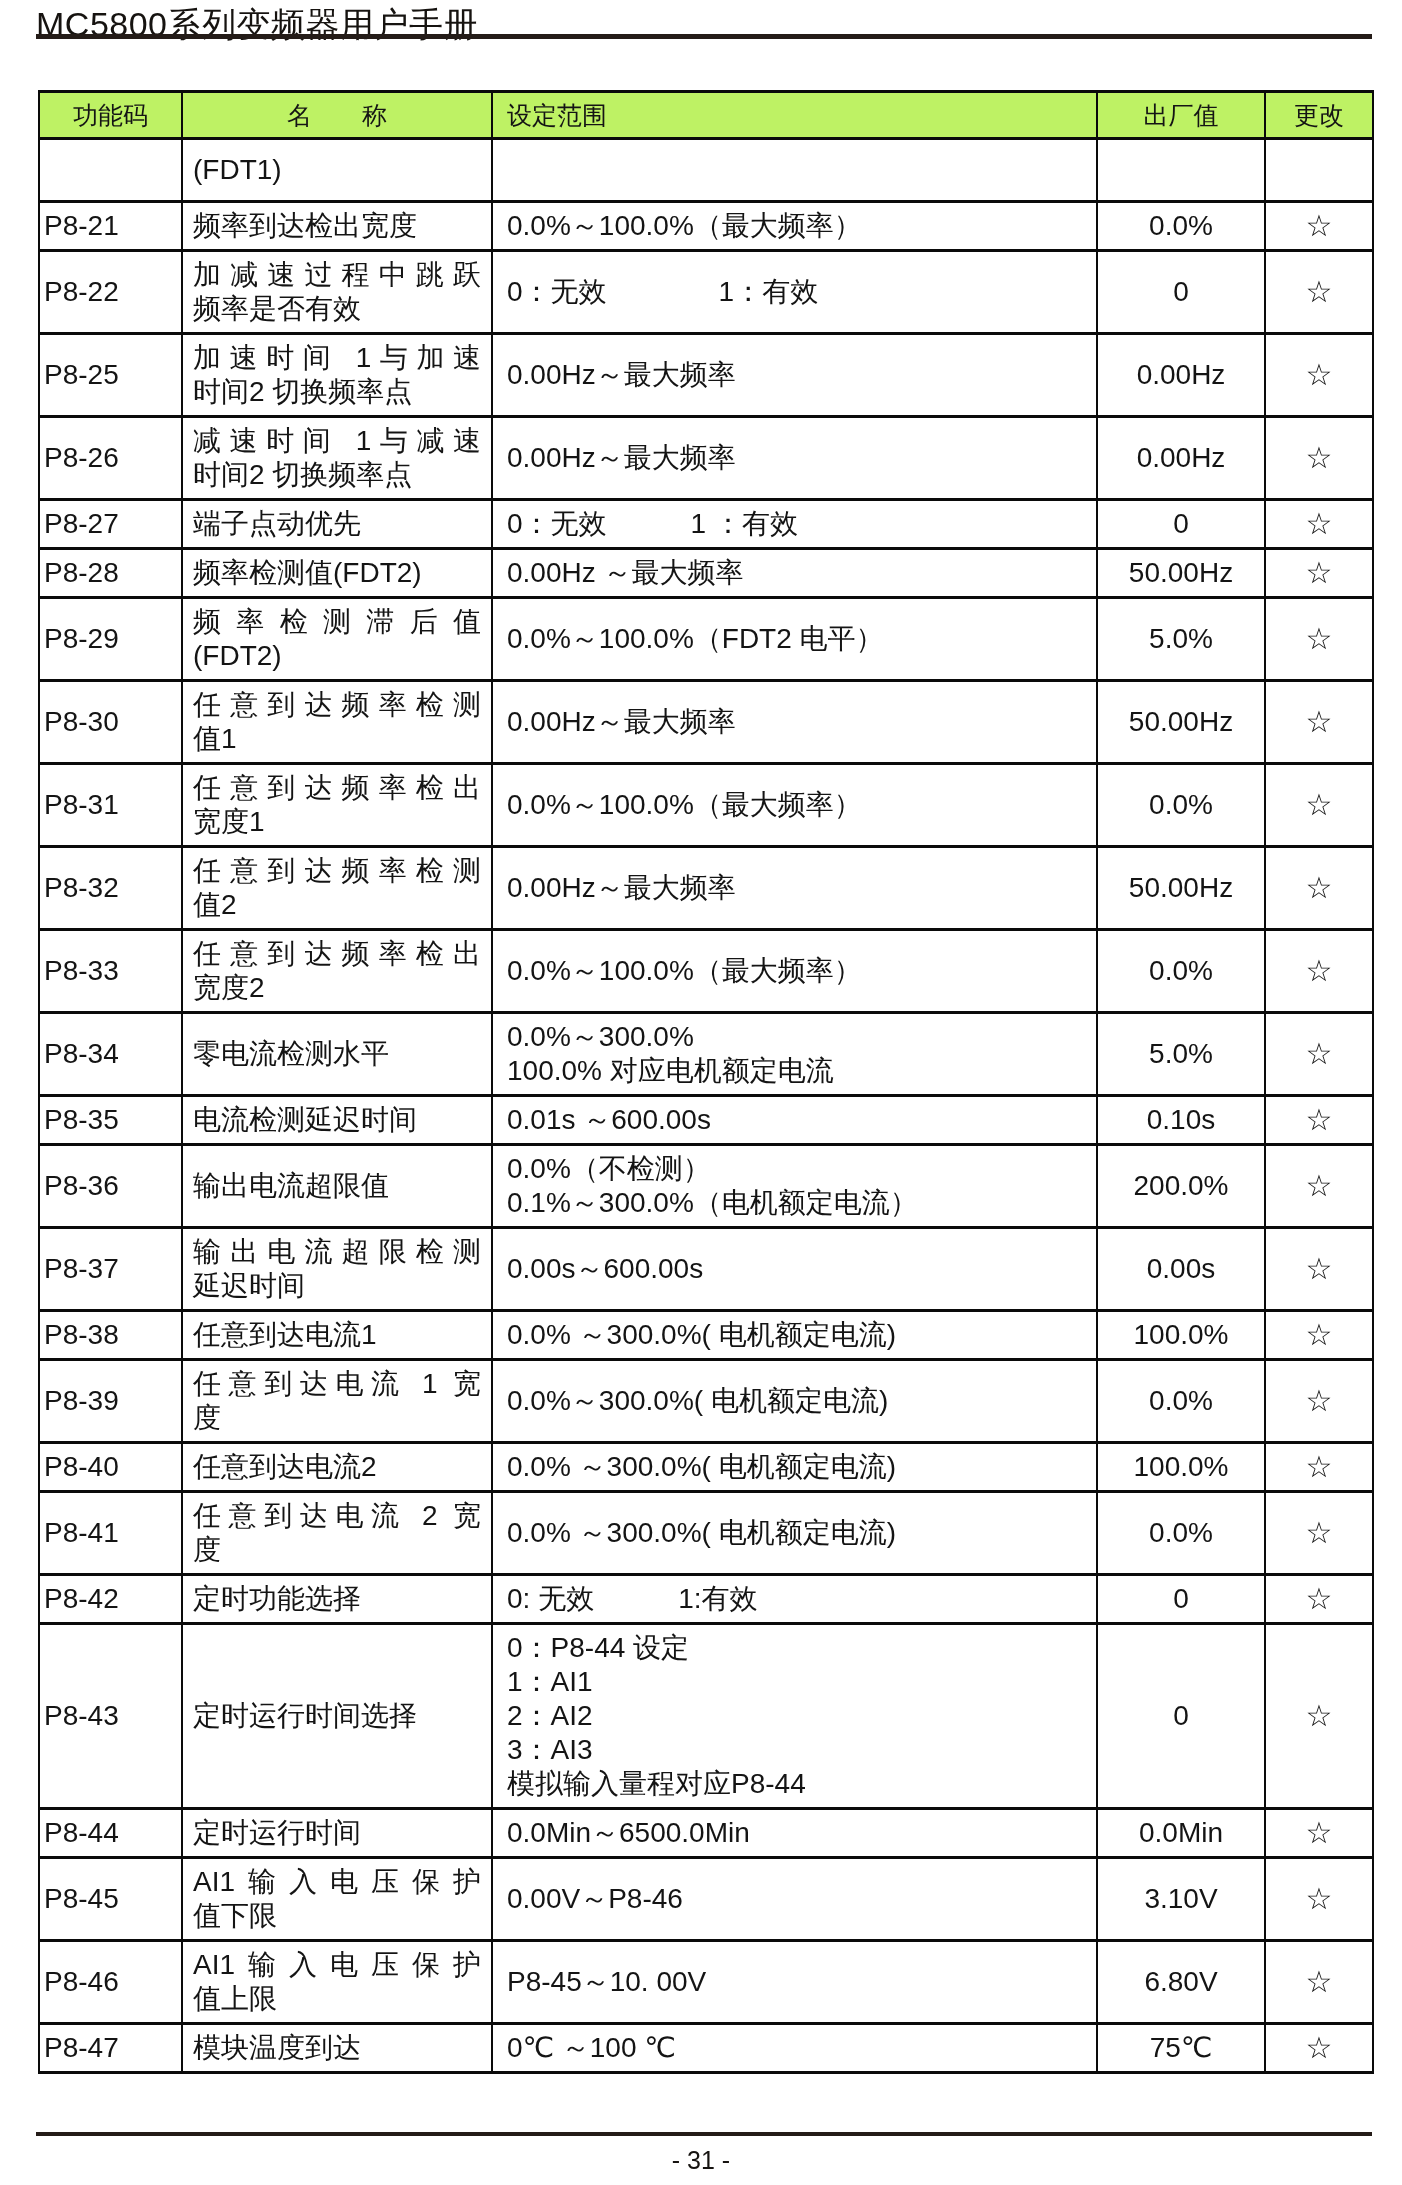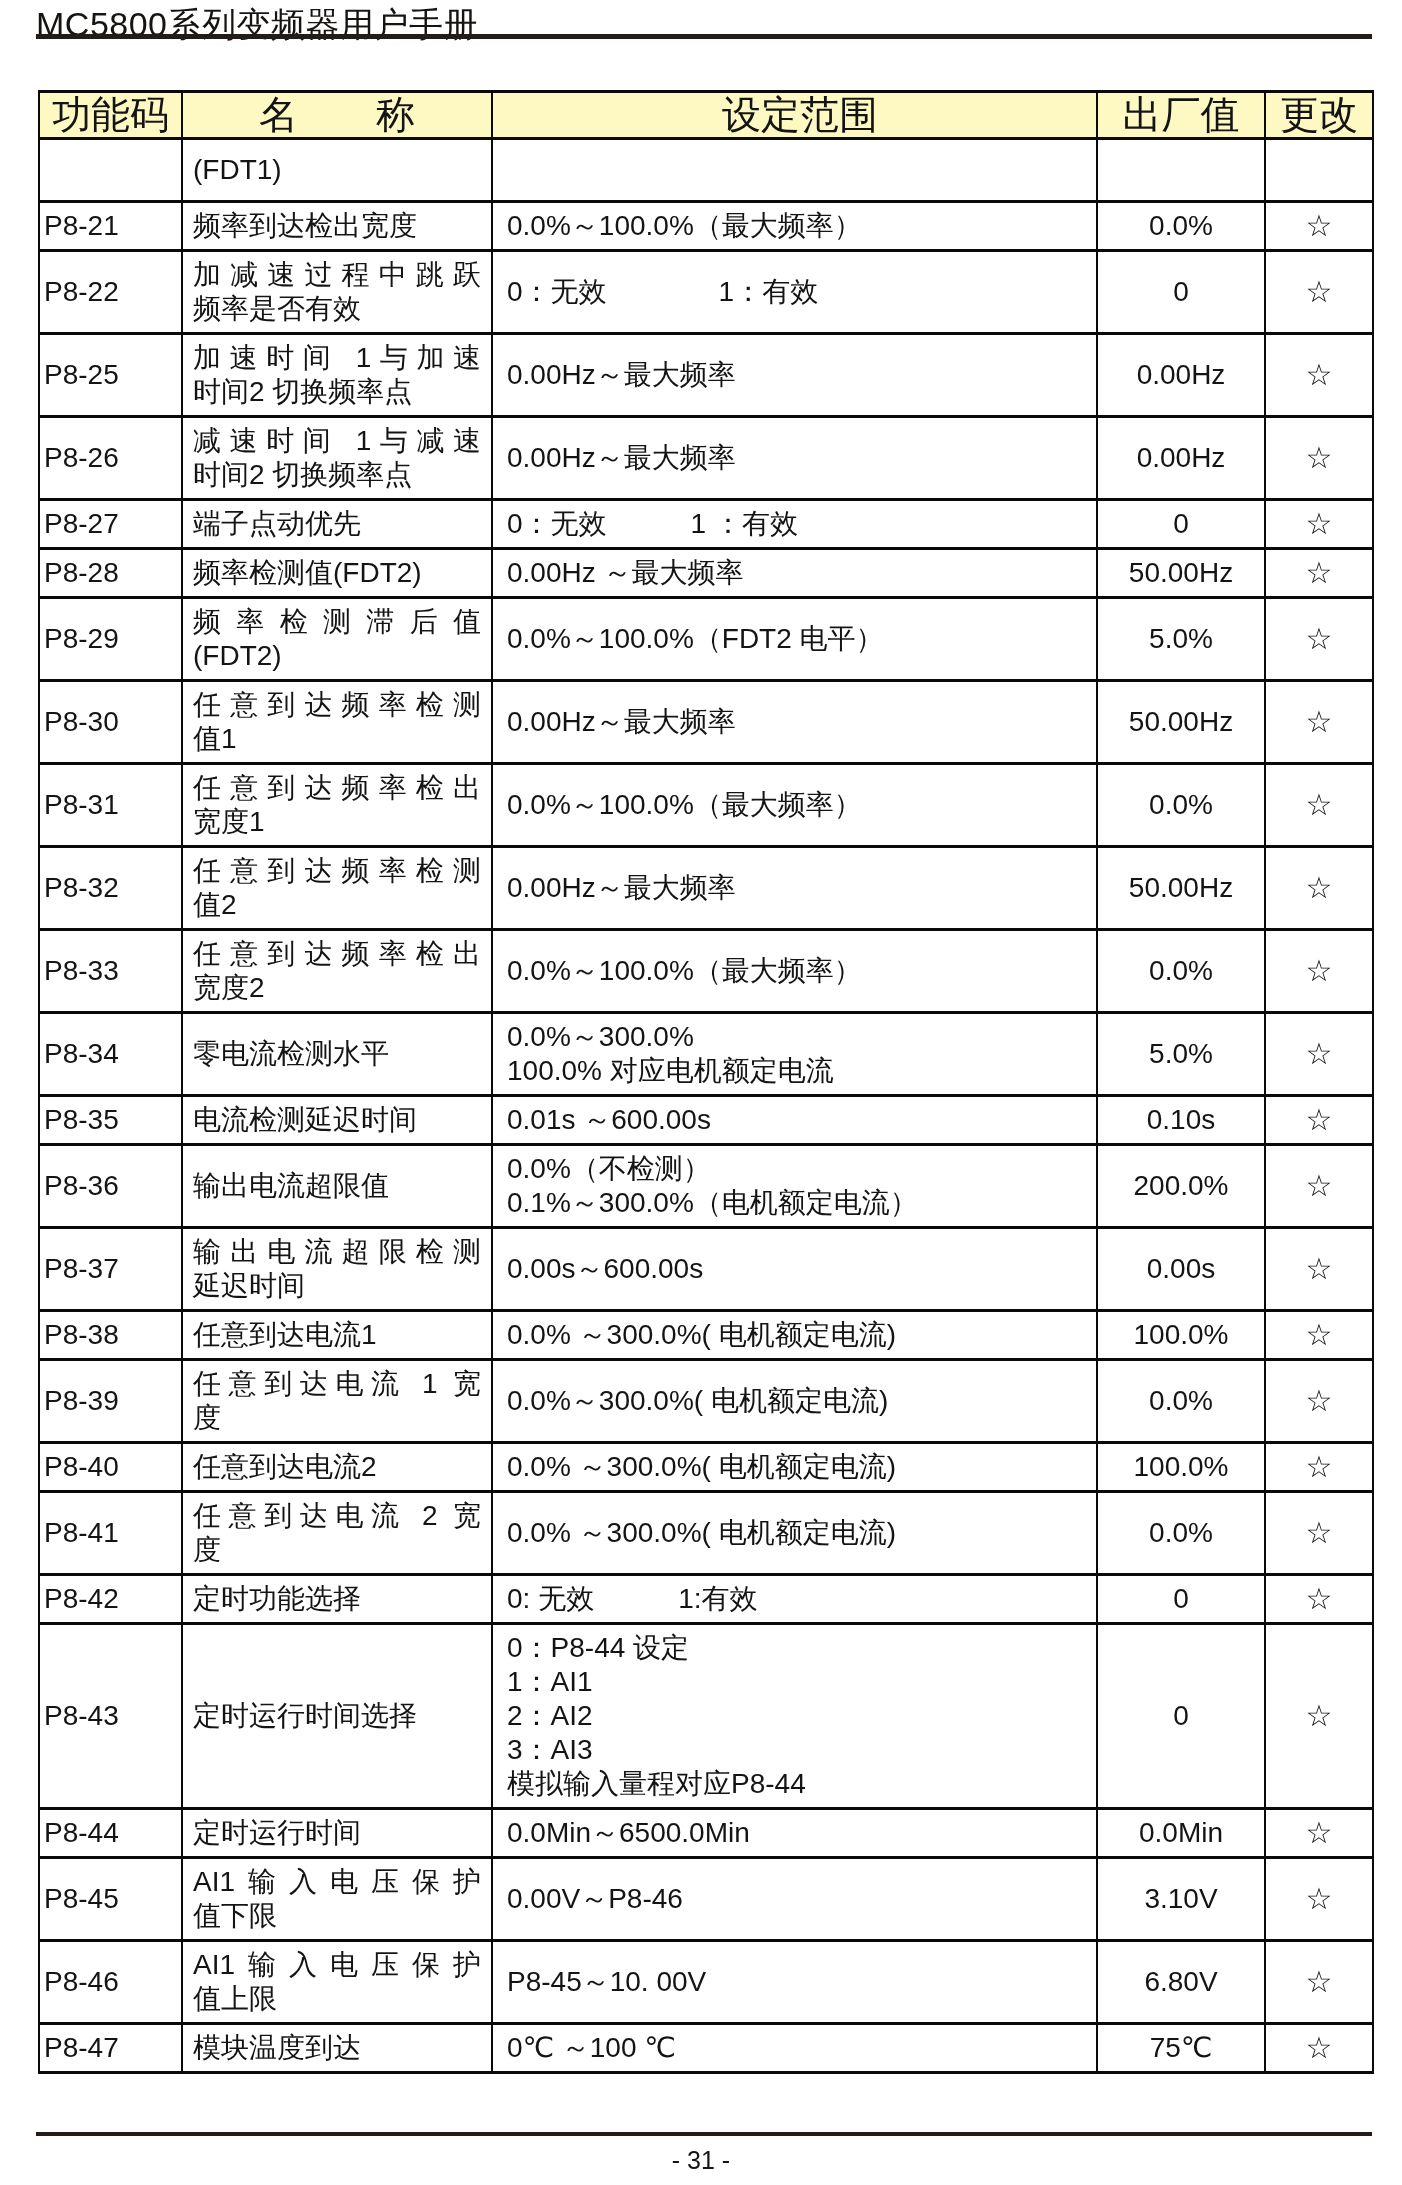--- a/index.html
+++ b/index.html
@@ -41,28 +41,28 @@
 
   .param-table th, .param-table td {
     border: 2px solid #0a0a0a;
     border-top-width: 3px;
     border-bottom-width: 3px;
     vertical-align: middle;
     line-height: 34px;
     padding: 6px 10px;
   }
   .param-table thead th {
-    background: #fef9c3;
+    background: #bef264;
     font-weight: normal;
-    font-size: 39px;
+    font-size: 25px;
     height: 44px;
     text-align: center;
     padding: 0 10px;
   }
-  .param-table thead th.cell-range { text-align: center; padding-left: 21px; }
+  .param-table thead th.cell-range { text-align: left; padding-left: 14px; }
 
   td.cell-code    { padding: 6px 4px; }
   td.cell-name    { text-align: left; }
   td.cell-range   { text-align: left; white-space: pre-line; padding-left: 14px; padding-right: 8px; margin-left: 17px; }
   td.cell-default { text-align: center; padding: 6px 4px; }
   td.cell-change  { text-align: center; font-size: 30px; }
 
   .name-line { display: block; }
   .name-line.jfy { text-align: justify; text-align-last: justify; }
 

